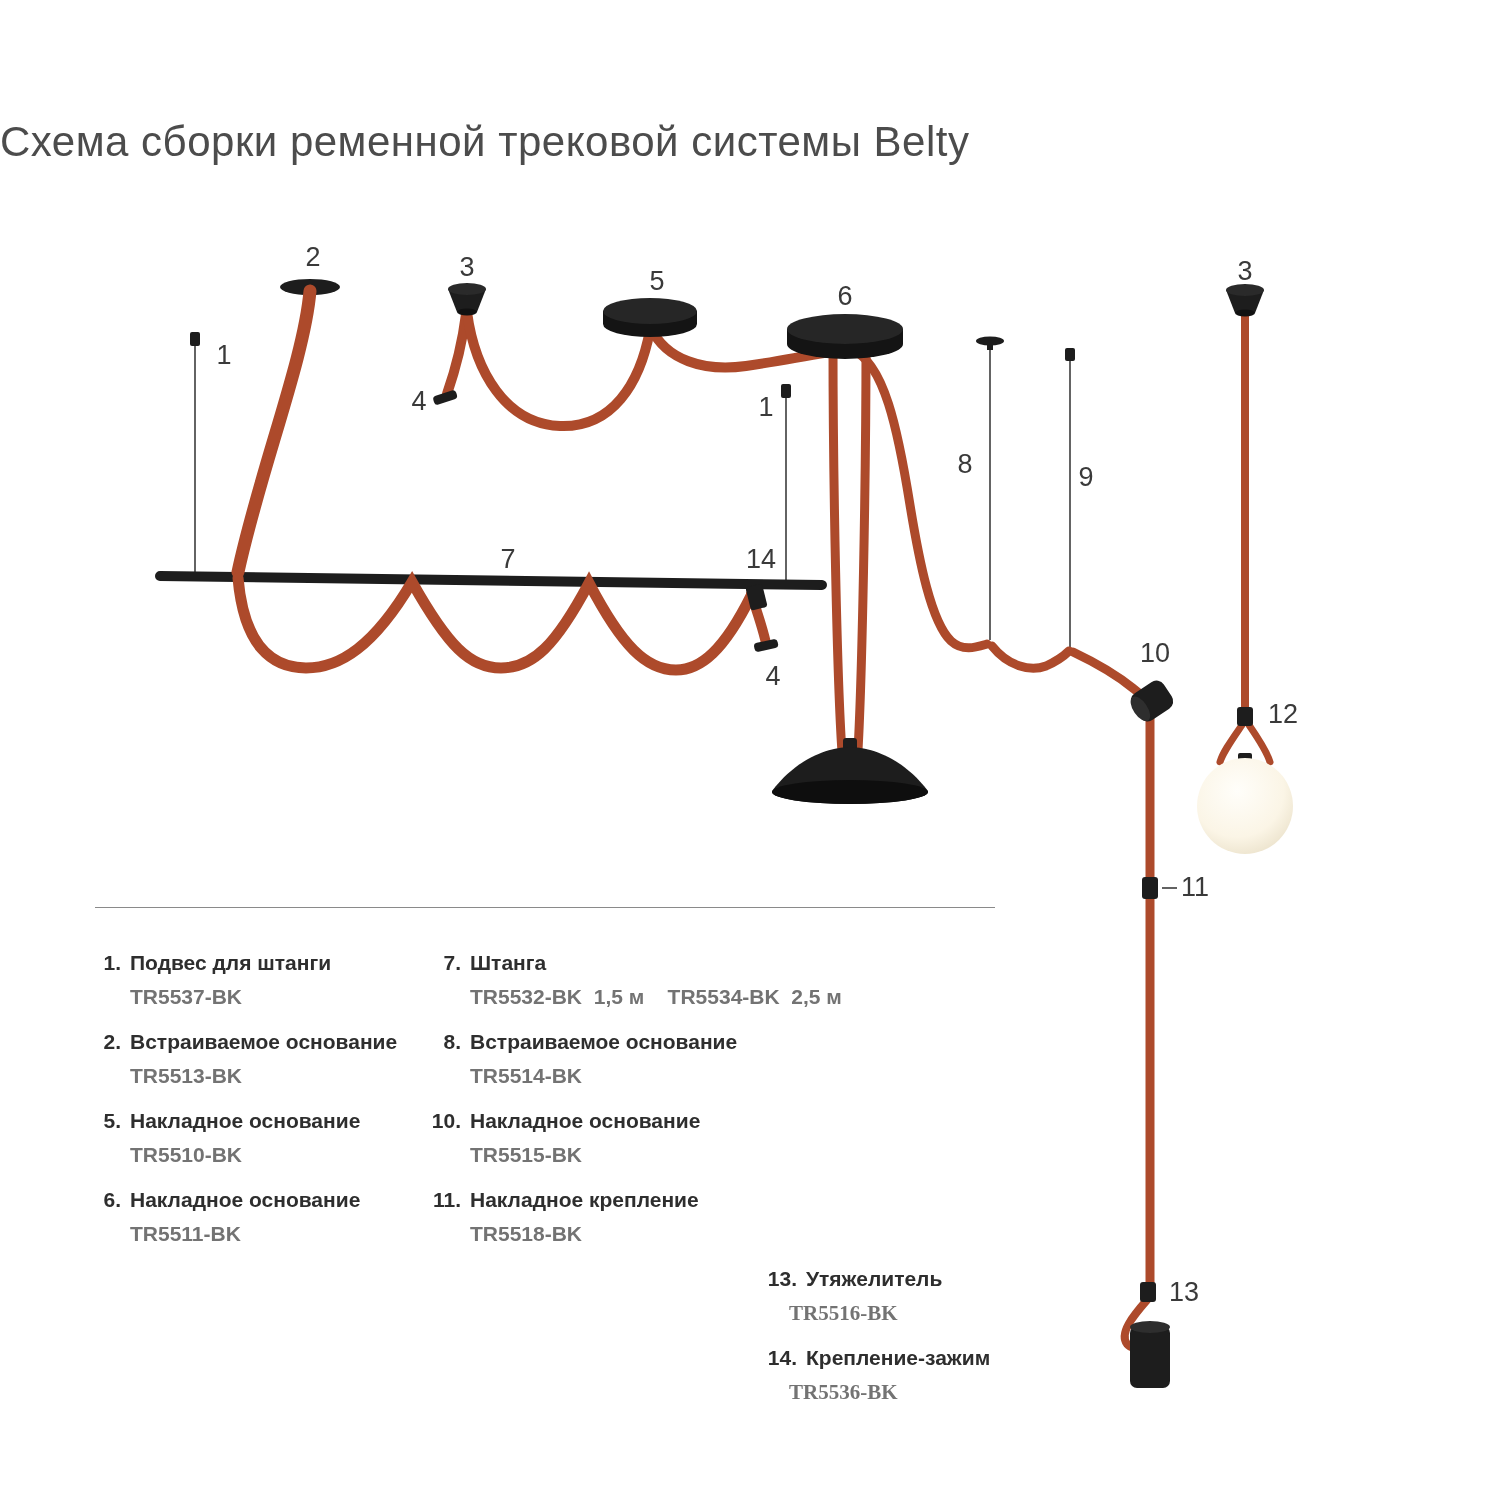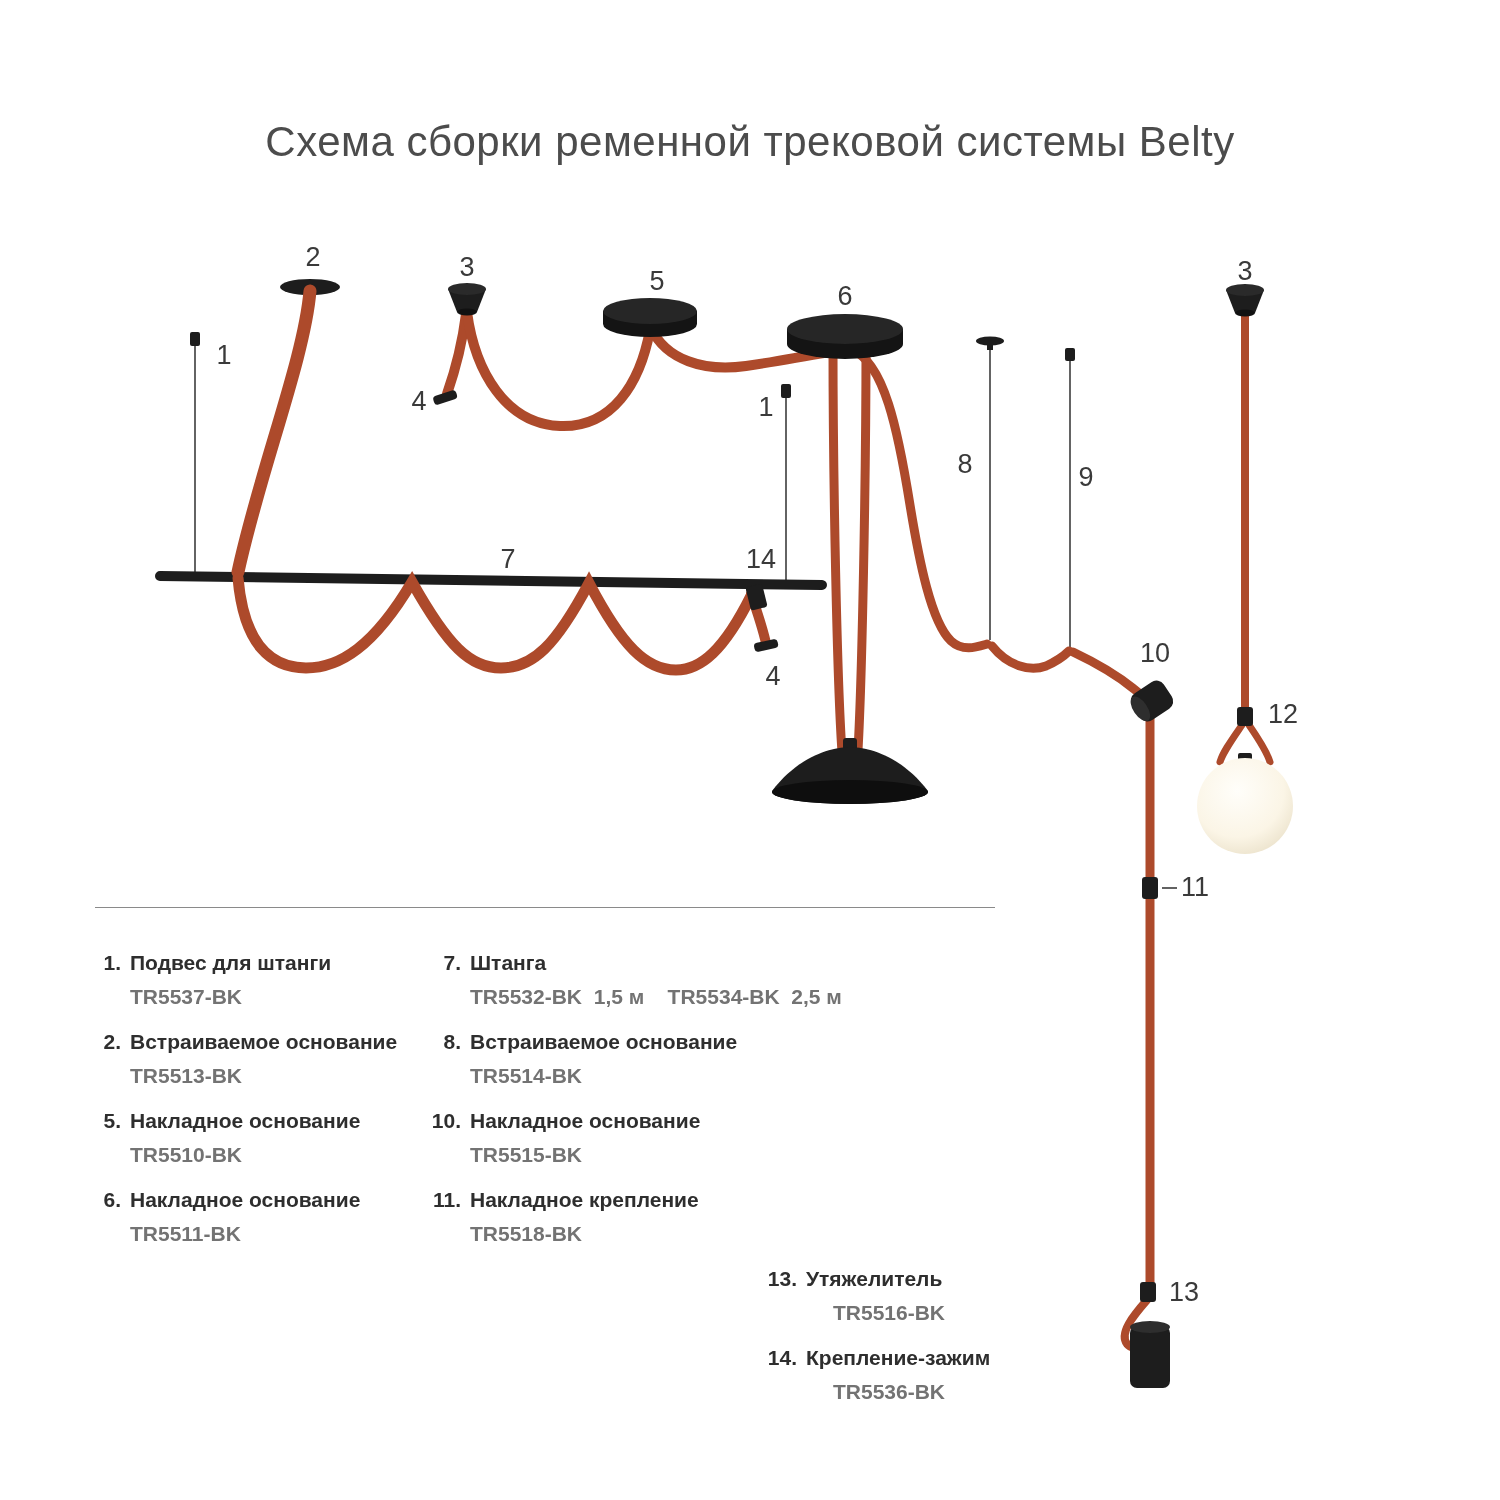--- a/index.html
+++ b/index.html
@@ -1,33 +1,33 @@
 <!DOCTYPE html>
 <html><head>
 <meta charset="utf-8">
 <style>
   html,body{margin:0;padding:0;}
   body{
     width:1500px;height:1500px;position:relative;background:#ffffff;
     font-family:"Liberation Sans", sans-serif;overflow:hidden;
   }
   .page-title{
-    position:absolute;top:90px;left:0;width:1500px;text-align:center;
+    position:absolute;top:90px;left:0;width:1500px;
     font-size:42px;font-weight:400;color:#4c4c4c;letter-spacing:0.5px;
   }
   svg.diagram{position:absolute;top:0;left:0;}
   .divider{position:absolute;left:95px;top:907px;width:900px;height:1px;background:#8a8a8a;}
   .legend-col{position:absolute;}
   .entry{margin-bottom:19px;}
   .line1{font-size:21px;color:#2e2e2e;line-height:26px;white-space:nowrap;font-weight:bold;}
   .num{display:inline-block;text-align:right;margin-right:9px;color:#2e2e2e;}
   .code{font-weight:700;font-size:21px;line-height:26px;margin-top:8px;color:#737373;white-space:pre-wrap;}
   .col1 .num{width:26px;} .col1 .code{margin-left:35px;}
   .col2 .num{width:36px;} .col2 .code{margin-left:45px;}
-  .col3 .num{width:42px;} .col3 .code{margin-left:78px;}
+  .col3 .num{width:42px;} .col3 .code{margin-left:34px;font-family:Liberation Serif, serif;}
   .dlabel{font-size:27px;fill:#3a3a3a;}
 </style>
 </head>
 <body>
 
 <h1 class="page-title">Схема сборки ременной трековой системы Belty</h1>
 
 <svg class="diagram" viewBox="0 0 1500 1500" width="1500" height="1500" xmlns="http://www.w3.org/2000/svg">
   <defs>
     <radialGradient id="ballGrad" cx="42%" cy="34%" r="78%">

